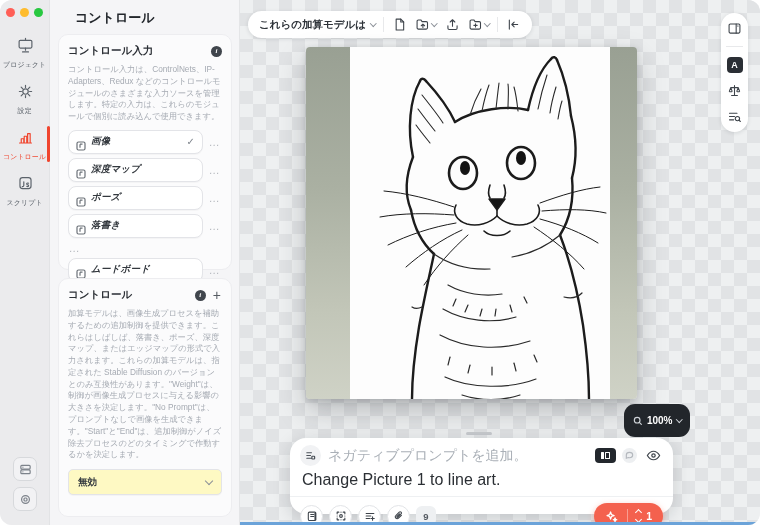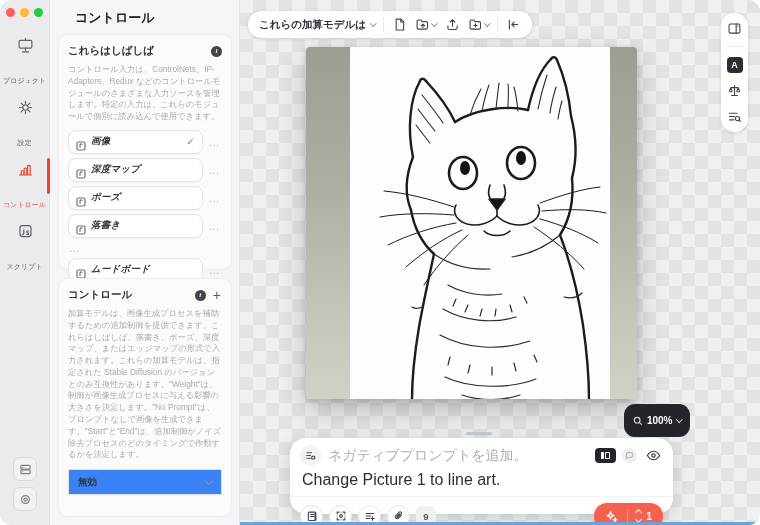--- a/index.html
+++ b/index.html
@@ -6,21 +6,21 @@
   *{box-sizing:border-box;}
   body{font-family:"Liberation Sans","DejaVu Sans",sans-serif;-webkit-font-smoothing:antialiased;}
   #app{position:relative;width:760px;height:525px;border-radius:12px;overflow:hidden;background:#f4f5f6;}
 
   
   .rail{position:absolute;left:0;top:0;width:50px;height:525px;background:#ebebed;border-right:1px solid #e2e3e5;}
   .lights{position:absolute;left:6px;top:8px;display:flex;gap:5px;}
   .light{width:9px;height:9px;border-radius:50%;}
   .light.r{background:#ff5f57}.light.y{background:#febc2e}.light.g{background:#28c840}
   .rail-nav{position:absolute;top:30px;left:0;width:50px;display:flex;flex-direction:column;align-items:center;}
-  .rail-item{position:relative;width:50px;padding:7px 0 6px;display:flex;flex-direction:column;align-items:center;gap:18px;color:#5c636b;cursor:pointer;}
+  .rail-item{position:relative;width:50px;padding:7px 0 6px;display:flex;flex-direction:column;align-items:center;gap:2px;color:#5c636b;cursor:pointer;}
   .rail-item .lbl{font-size:7.5px;letter-spacing:.2px;white-space:nowrap;transform:scale(.92);}
   .rail-item svg{width:17px;height:17px;stroke:#5c636b;fill:none;stroke-width:1.4;stroke-linecap:round;stroke-linejoin:round;}
   .rail-item.active{color:#f0452e;}
   .rail-item.active svg{stroke:#f0452e;}
   .rail-item.active .bar{position:absolute;right:0;top:4px;width:3px;height:36px;border-radius:2px;background:#f0452e;}
   .rail-bottom{position:absolute;left:13px;bottom:14px;display:flex;flex-direction:column;gap:6px;}
   .sq-btn{width:24px;height:24px;border:1px solid #d7d9dc;border-radius:7px;background:#f2f2f4;display:flex;align-items:center;justify-content:center;cursor:pointer;}
   .sq-btn svg{width:13px;height:13px;stroke:#7d838b;fill:none;stroke-width:1.3;stroke-linecap:round;}
 
   
@@ -35,21 +35,21 @@
   .plus-btn{font-size:14px;color:#555b62;line-height:10px;padding:0 1px;cursor:pointer;font-weight:400;}
   .sec-desc{margin-top:6px;font-size:8.3px;line-height:1.42;color:#a6abb3;}
   .ctl-list{margin-top:7px;display:flex;flex-direction:column;gap:4px;}
   .ctl-row{display:flex;align-items:center;gap:5px;font-style:italic;}
   .pill{flex:1;height:24px;background:#fff;border:1px solid #e3e4e8;border-radius:8px;display:flex;align-items:center;gap:5px;padding:0 7px;cursor:pointer;box-shadow:0 1px 1px rgba(20,24,30,.03);}
   .pill .ico{width:10px;height:10px;flex:0 0 auto;}
   .pill .ico svg{width:10px;height:10px;stroke:#6a7077;fill:none;stroke-width:1.2;}
   .pill-label{flex:1;font-size:9.5px;color:#33383e;font-weight:bold;letter-spacing:.2px;}
   .pill .check{font-size:10px;color:#7d838b;}
   .more{width:14px;text-align:center;color:#b4b8be;font-size:11px;letter-spacing:1px;cursor:pointer;}
-  .dropdown{margin-top:8px;height:26px;background:#3b82f6;border:1px solid #e3e4e8;border-radius:0;display:flex;align-items:center;padding:0 9px;cursor:pointer;box-shadow:0 1px 1px rgba(20,24,30,.03);}
+  .dropdown{margin-top:8px;height:26px;background:#fef9c3;border:1px solid #e3e4e8;border-radius:5px;display:flex;align-items:center;padding:0 9px;cursor:pointer;box-shadow:0 1px 1px rgba(20,24,30,.03);}
   .dropdown .val{flex:1;font-size:9.5px;font-weight:bold;color:#33383e;}
   .chev{width:6px;height:6px;border-right:1.4px solid #8b9098;border-bottom:1.4px solid #8b9098;transform:rotate(45deg);margin-top:-3px;}
 
   
   .canvas{position:absolute;left:240px;top:0;width:520px;height:525px;background-color:#eef0f1;
     background-image:linear-gradient(45deg,#e1e3e5 25%,transparent 25%,transparent 75%,#e1e3e5 75%),
                      linear-gradient(45deg,#e1e3e5 25%,transparent 25%,transparent 75%,#e1e3e5 75%);
     background-size:26px 26px;background-position:0 0,13px 13px;}
   .blue-edge{position:absolute;left:0;bottom:0;width:100%;height:3px;background:#6ba3d9;}
 
@@ -170,21 +170,21 @@
           </svg>
       </div>
     </div>
   </div>
 
   <div class="panel">
     <div class="panel-title">コントロール</div>
 
     <div class="card card1">
       <div class="sec-head">
-        <span class="sec-title">これらはしばしば</span>
+        <span class="sec-title">コントロール入力</span>
         <span class="info-dot">i</span>
       </div>
       <div class="sec-desc">コントロール入力は、ControlNets、IP-Adapters、Redux などのコントロールモジュールのさまざまな入力ソースを管理します。特定の入力は、これらのモジュールで個別に読み込んで使用できます。</div>
       <div class="ctl-list">
         <div class="ctl-row">
           <div class="pill">
             <span class="ico"><svg viewBox="0 0 10 10">
                   <rect x="1" y="1" width="8" height="8" rx="1.5"></rect>
                   <path d="M4 3.2h2.5M4 3.2v3.6"></path>
                 </svg></span>

